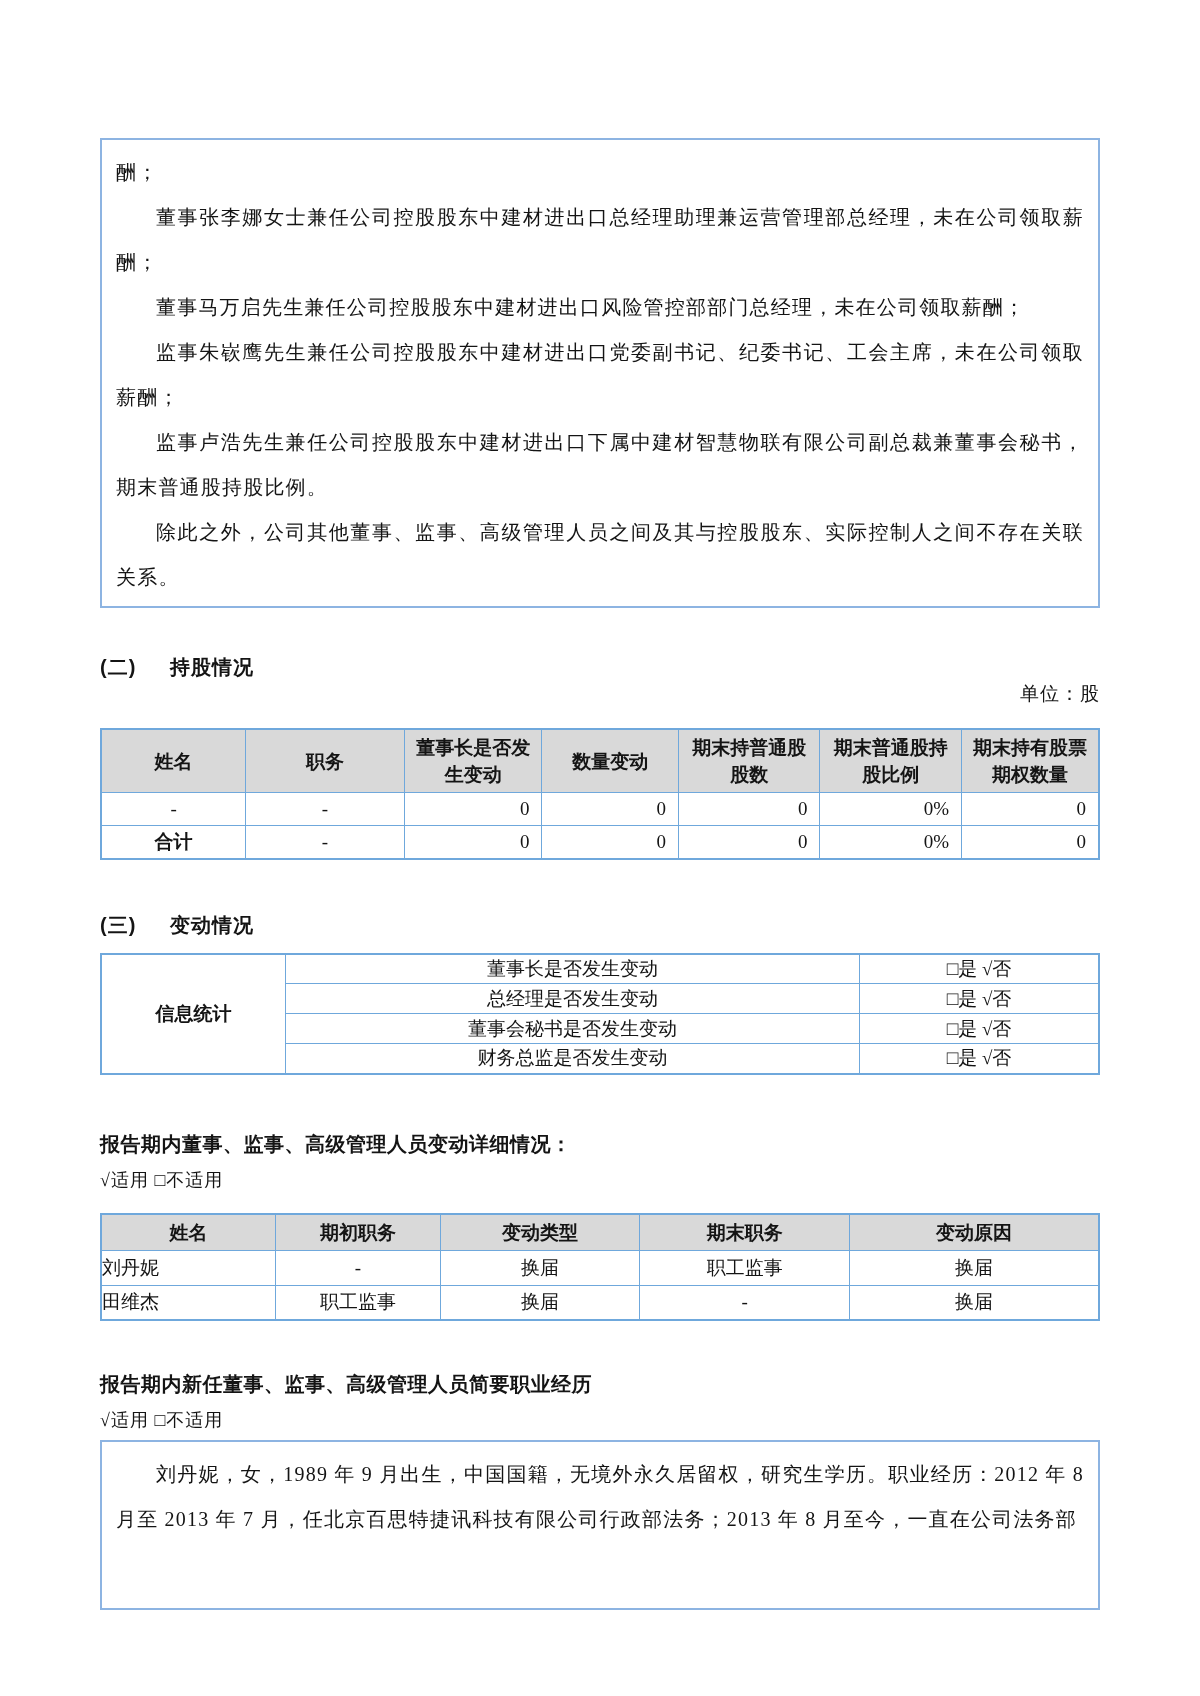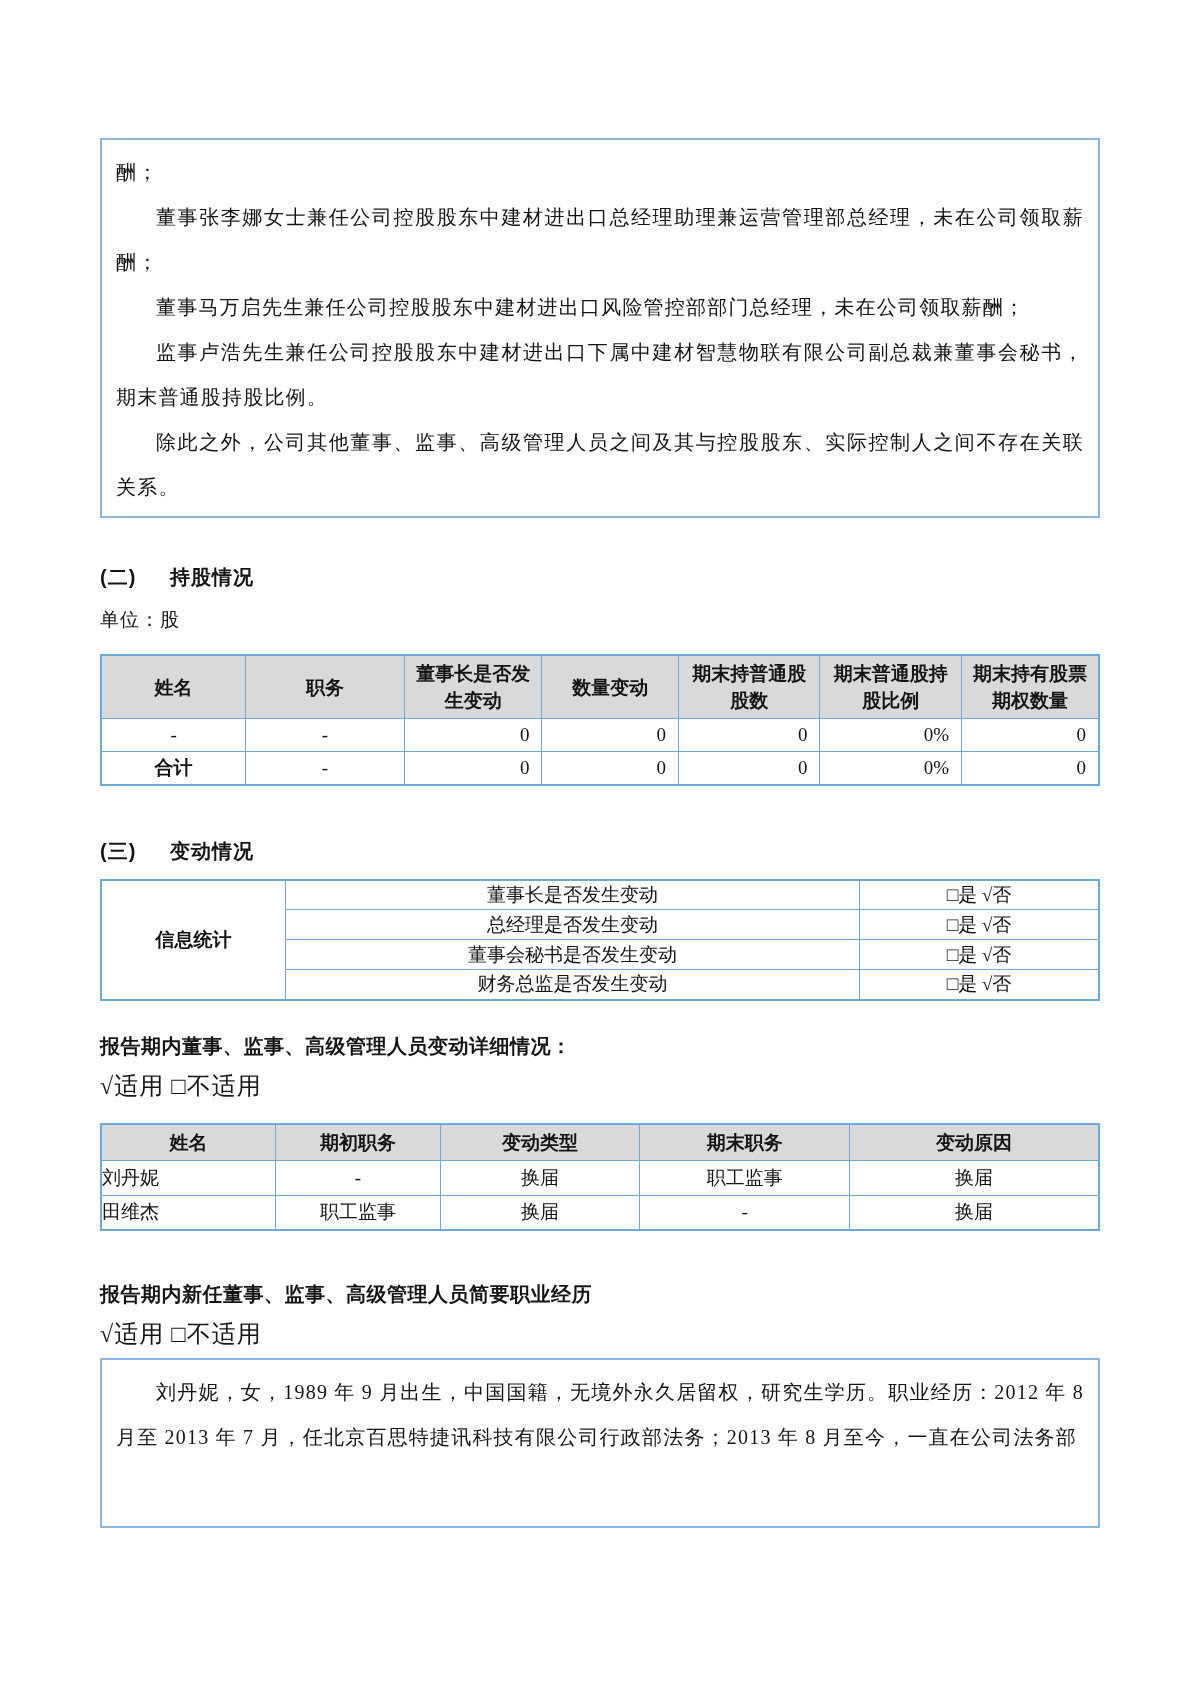--- a/index.html
+++ b/index.html
@@ -30,22 +30,22 @@
     font-weight: bold;
     font-size: 20px;
     letter-spacing: 1px;
     display: flex;
   }
   .section-heading .sec-label { width: 70px; }
   .sec-2 { margin-top: 46px; }
   .sec-3 { margin-top: 52px; }
 
   .unit-note {
+    text-align: right;
     font-size: 19px;
-    margin-top: 16px;
     margin-bottom: 4px;
     letter-spacing: 1px;
   }
 
   
   table.tbl {
     width: 100%;
     border-collapse: collapse;
     font-size: 19px;
     table-layout: fixed;
@@ -76,40 +76,41 @@
   .changes td.name { text-align: left; padding-left: 0; }
   .changes thead th { height: 33px; }
   .changes td { height: 35px; }
 
   .bold-heading {
     font-family: "Liberation Sans", sans-serif;
     font-weight: bold;
     font-size: 20px;
     letter-spacing: 0.5px;
   }
-  .bh-1 { margin-top: 32px; }
+  .bh-1 { margin-top: 56px; }
   .bh-2 { margin-top: 50px; }
   .applicability {
-    font-size: 24px;
+    font-size: 18px;
     margin-top: 10px;
     margin-bottom: 8px;
     letter-spacing: 1px;
   }
 
   .career-box { margin-top: 4px; height: 170px; overflow: hidden; }
 </style>
 </head>
 <body>
 
 <div class="page">
 
   <div class="text-box top-box">
     <p>酬；</p>
     <p class="indent">董事张李娜女士兼任公司控股股东中建材进出口总经理助理兼运营管理部总经理，未在公司领取薪酬；</p>
     <p class="indent">董事马万启先生兼任公司控股股东中建材进出口风险管控部部门总经理，未在公司领取薪酬；</p>
+    <p class="indent">监事朱嵚鹰先生兼任公司控股股东中建材进出口党委副书记、纪委书记、工会主席，未在公司领取薪酬；</p>
     <p class="indent">监事卢浩先生兼任公司控股股东中建材进出口下属中建材智慧物联有限公司副总裁兼董事会秘书，期末普通股持股比例。</p>
     <p class="indent">除此之外，公司其他董事、监事、高级管理人员之间及其与控股股东、实际控制人之间不存在关联关系。</p>
   </div>
 
   <div class="section-heading sec-2">
     <span class="sec-label">(二)</span>
     <span>持股情况</span>
   </div>
 
   <div class="unit-note">单位：股</div>

